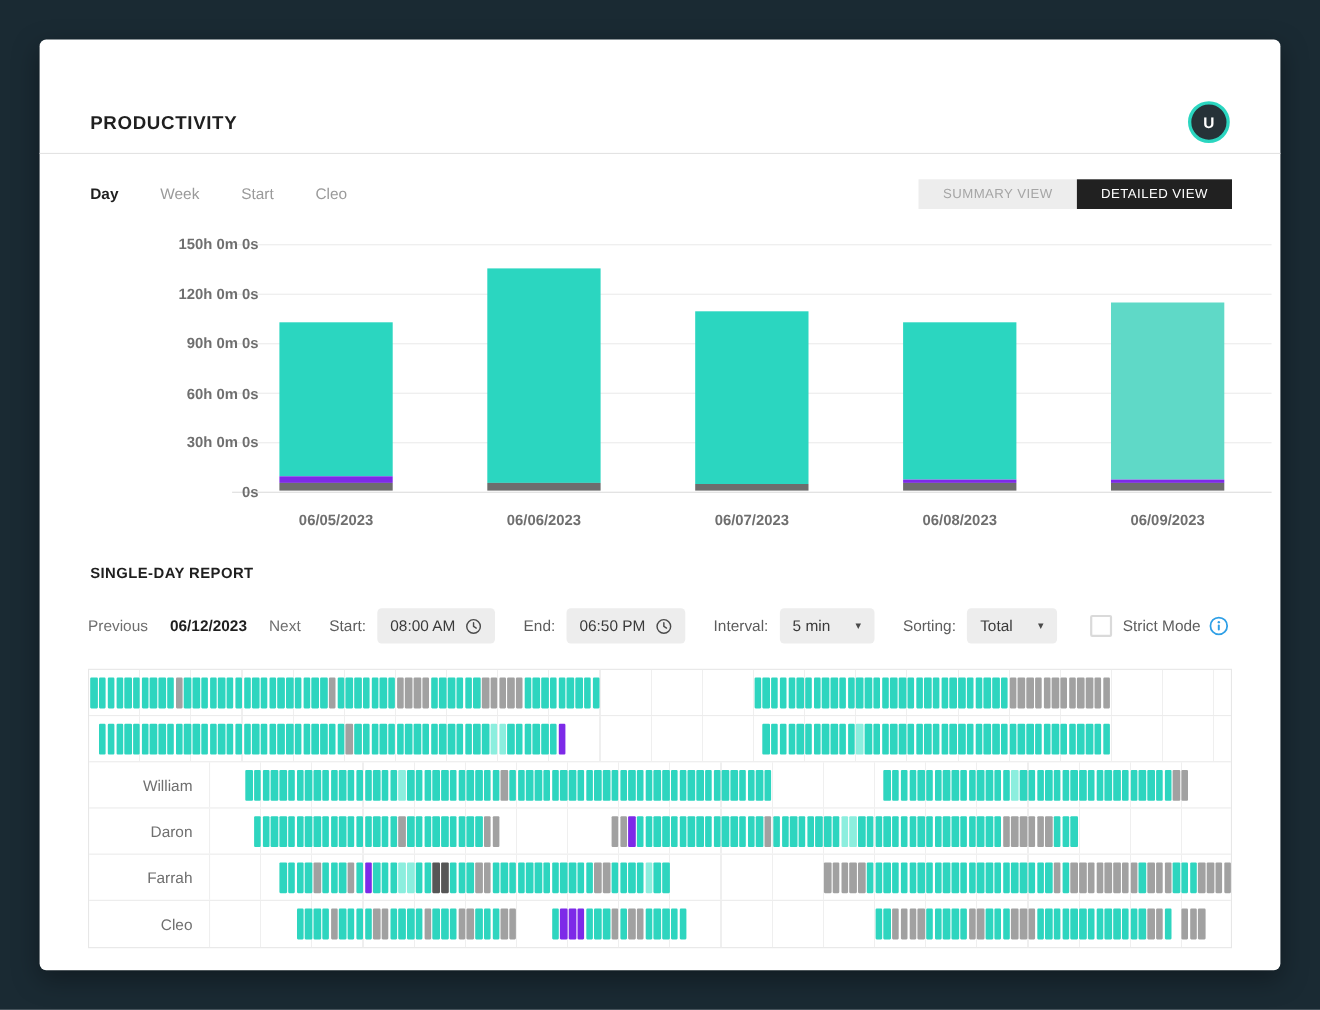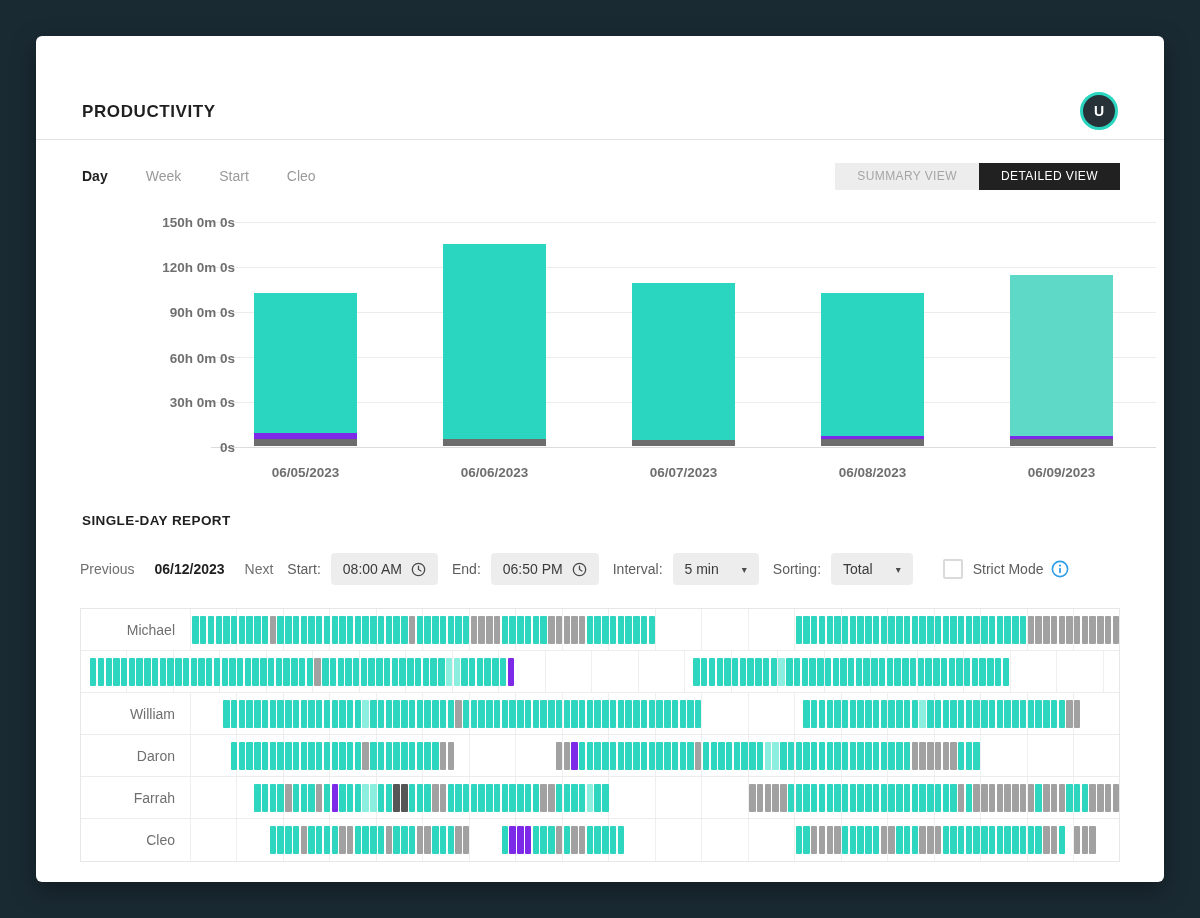--- a/index.html
+++ b/index.html
@@ -61,21 +61,21 @@
   .report-title {
     position:absolute; left:46px; top:477px;
     font-size:13.5px; font-weight:bold; color:#1f1f1f; letter-spacing:0.4px;
   }
   .controls {
     position:absolute; left:44px; right:44px; top:514px; height:38px;
     display:flex; align-items:center; font-size:14px; color:#6f6f6f;
   }
   .ctl-prev, .ctl-next { cursor:pointer; }
   .ctl-date { font-weight:bold; color:#1f1f1f; margin:0 20px; }
-  .ctl-label { margin-left:14px; color:#5d5d5d; }
+  .ctl-label { margin-left:26px; color:#5d5d5d; }
   .ctl-box {
     background:#ededed; border-radius:4px; height:32px; margin-left:10px;
     display:flex; align-items:center; padding:0 12px; color:#3a3a3a; cursor:pointer;
   }
   .ctl-box .val { margin-right:9px; }
   .caret { font-size:10px; color:#4a4a4a; margin-left:14px; }
   .clock-icon { width:15px; height:15px; }
   .checkbox {
     width:20px; height:20px; background:#ffffff; border:2px solid #dadada;
     border-radius:2px; margin-left:30px; cursor:pointer;
@@ -219,21 +219,20 @@
     <span class="strict-label">Strict Mode</span>
     <svg class="info-icon" viewBox="0 0 18 18">
       <circle cx="9" cy="9" r="7.6" fill="none" stroke="#2e9fe6" stroke-width="1.6"></circle>
       <circle cx="9" cy="5.6" r="1.1" fill="#2e9fe6"></circle>
       <rect x="8.1" y="7.8" width="1.8" height="5.4" rx="0.9" fill="#2e9fe6"></rect>
     </svg>
   </div>
 
   <div class="grid">
       <div class="grow">
-        <div class="gname">Michael</div>
         <div class="gcells">
           <div class="cell" style="background: rgb(46, 213, 191);"></div>
           <div class="cell" style="background: rgb(46, 213, 191);"></div>
           <div class="cell" style="background: rgb(46, 213, 191);"></div>
           <div class="cell" style="background: rgb(46, 213, 191);"></div>
           <div class="cell" style="background: rgb(46, 213, 191);"></div>
           <div class="cell" style="background: rgb(46, 213, 191);"></div>
           <div class="cell" style="background: rgb(46, 213, 191);"></div>
           <div class="cell" style="background: rgb(46, 213, 191);"></div>
           <div class="cell" style="background: rgb(46, 213, 191);"></div>

